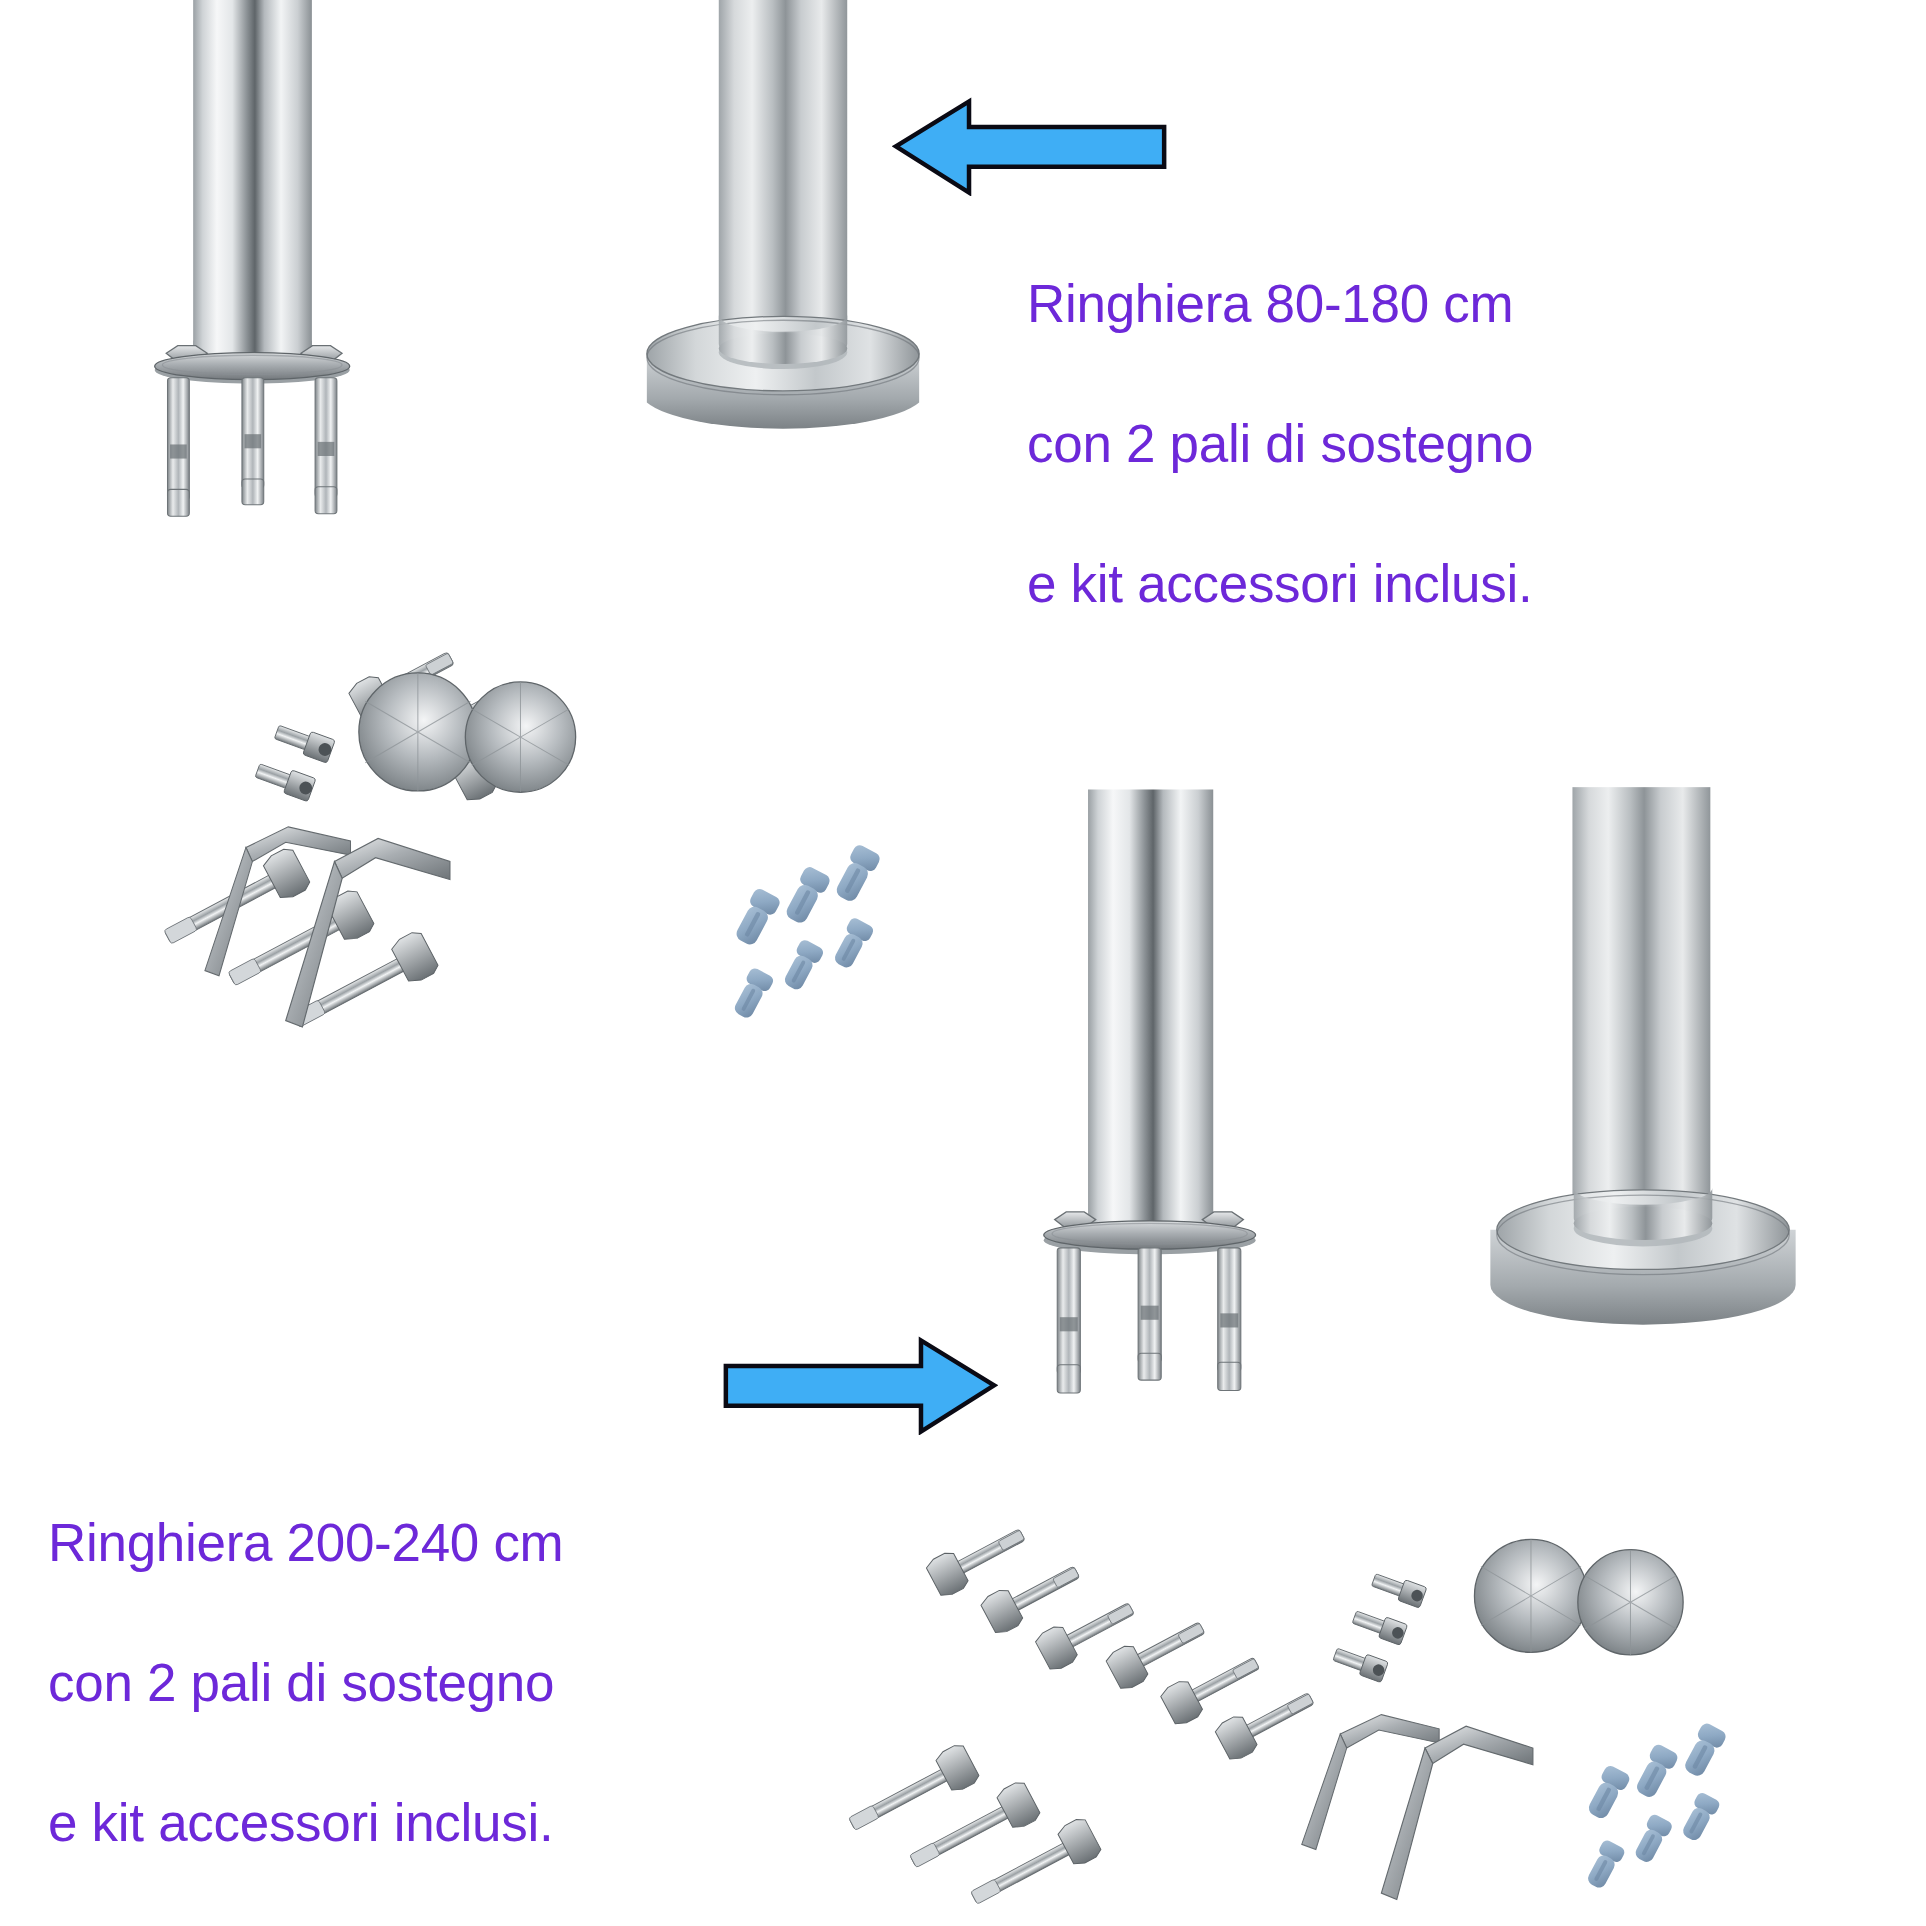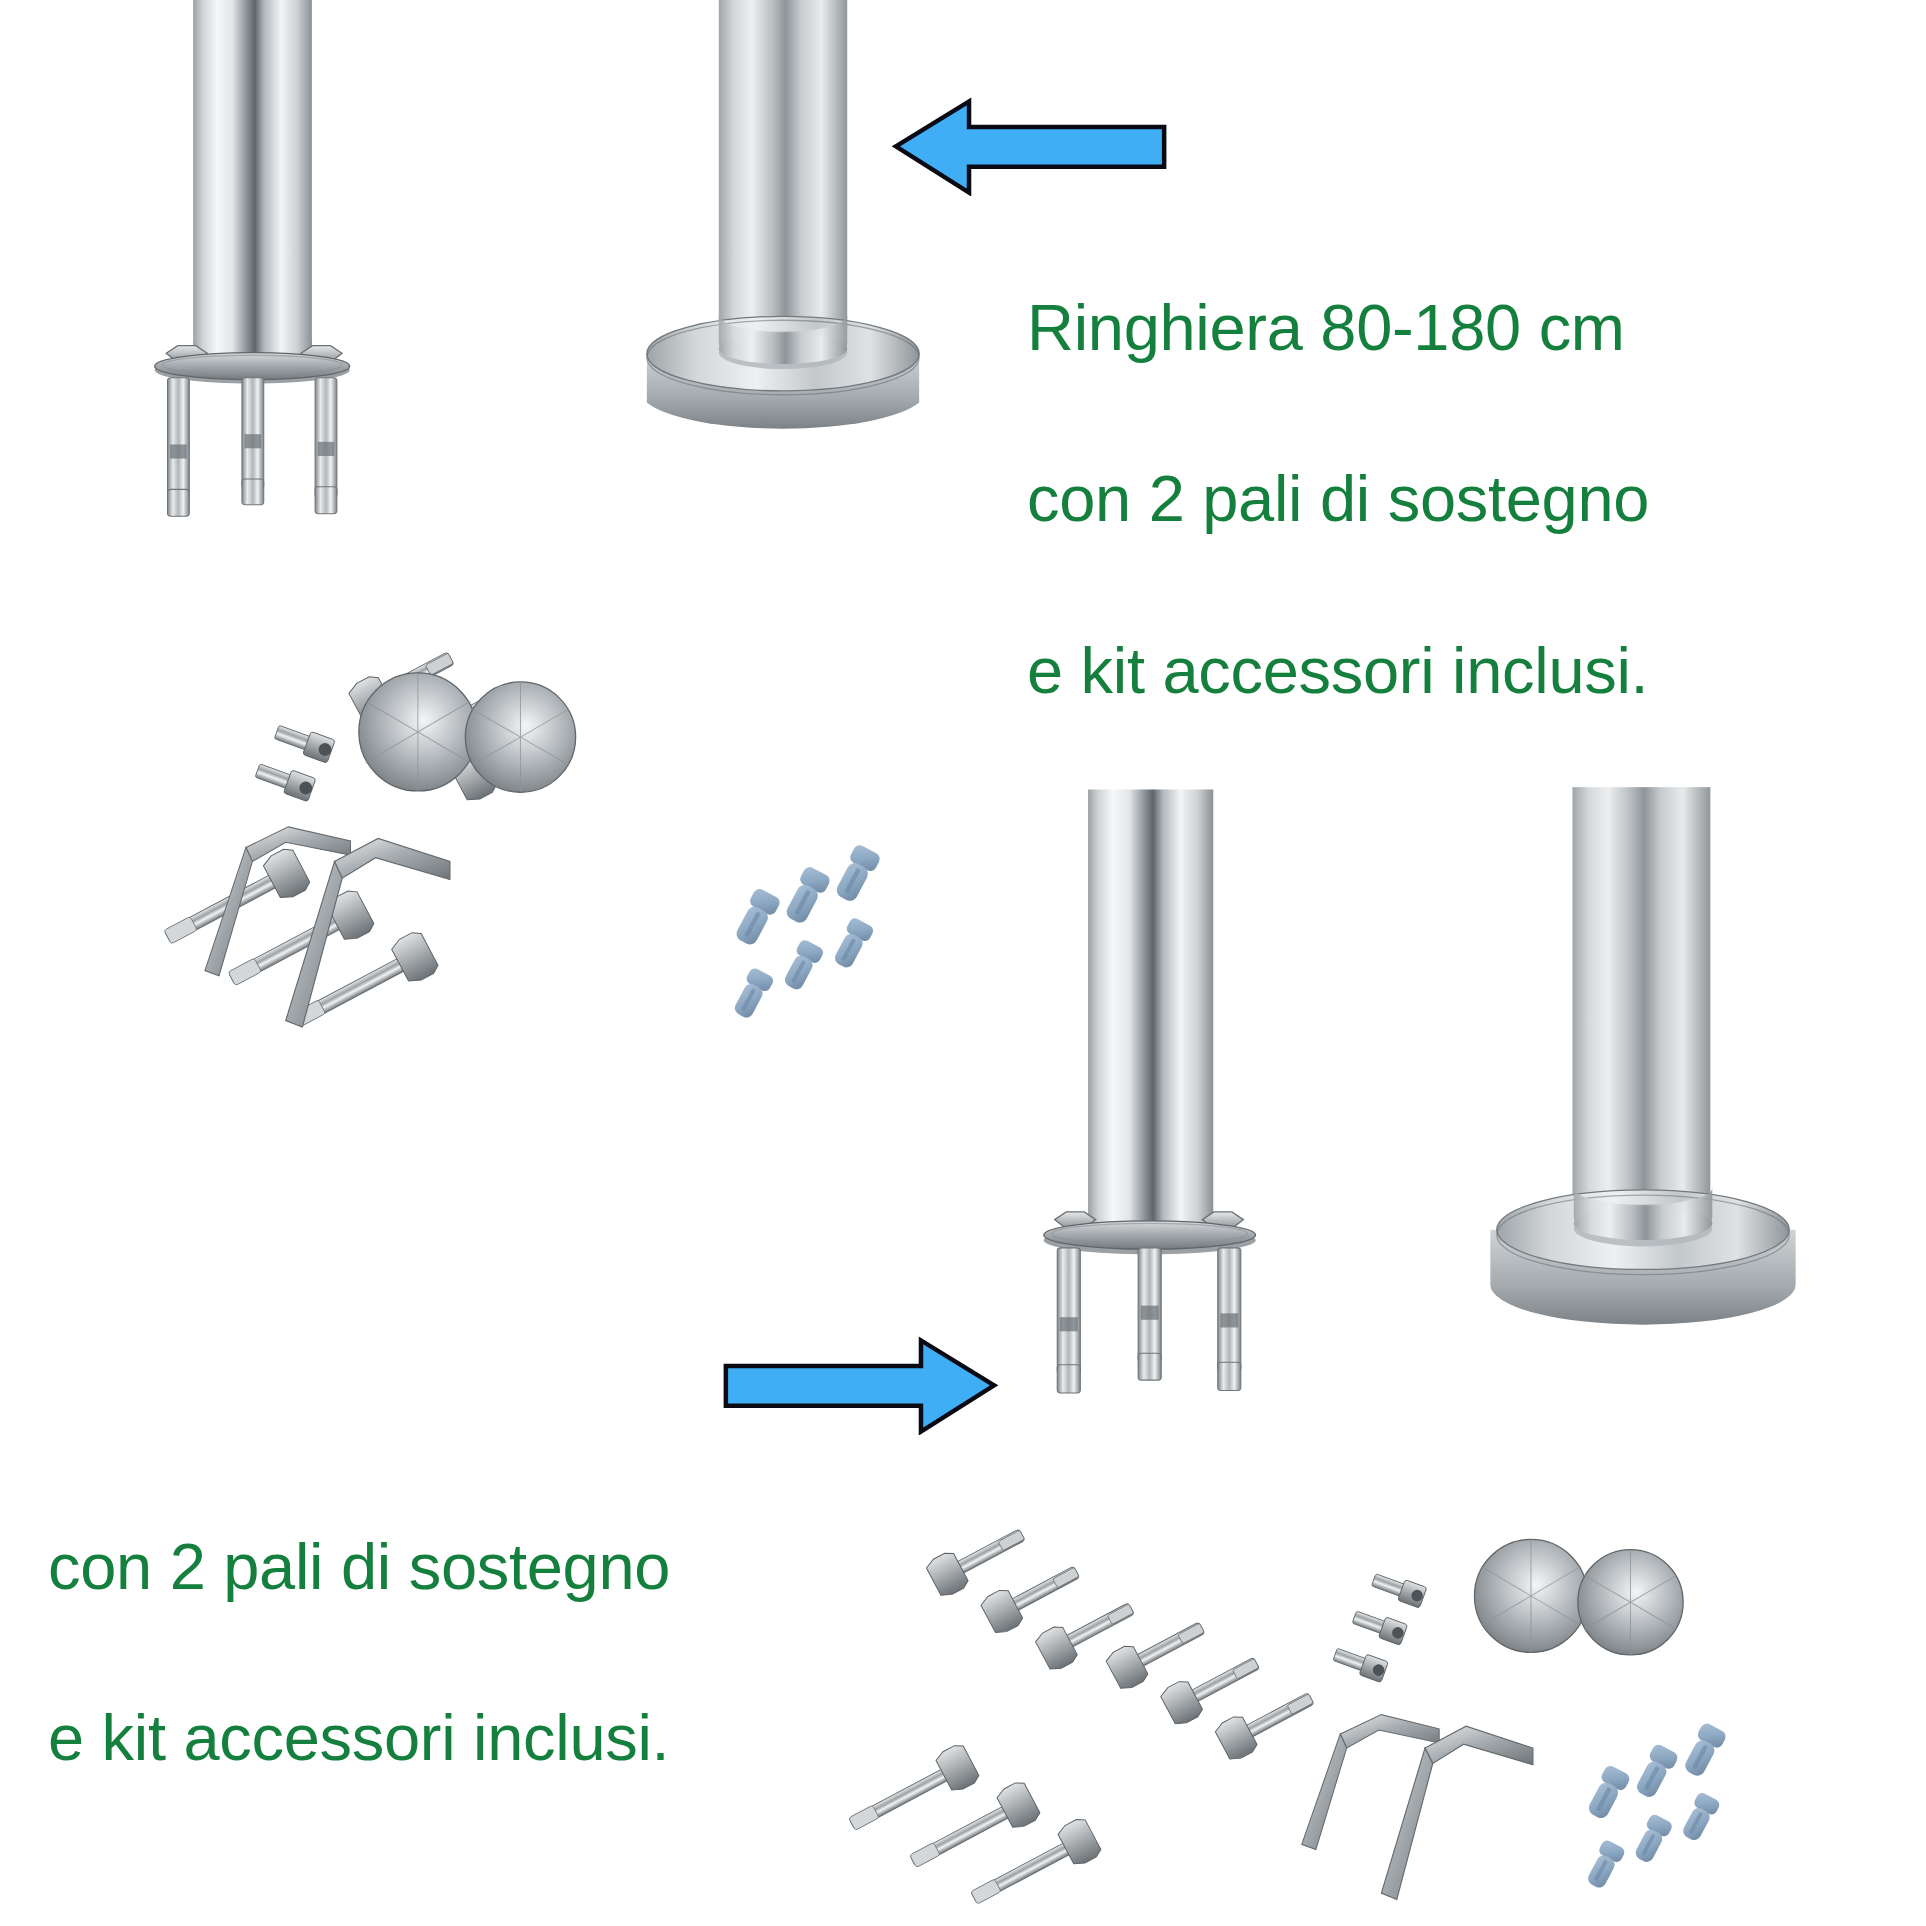--- a/index.html
+++ b/index.html
@@ -1,21 +1,21 @@
 <!DOCTYPE html>
 <html style="font-size:10.3px"><head>
 <meta charset="utf-8">
 <style>
   html,body{margin:0;padding:0;background:#ffffff;}
   body{width:1926px;height:1926px;position:relative;overflow:hidden;
        font-family:"Liberation Sans","DejaVu Sans",sans-serif;background:#ffffff;}
   .stage{position:absolute;left:0;top:0;width:1926px;height:1926px;background:#fff;}
 
   
-  .caption{position:absolute;color:#15803d;font-size:65px;line-height:1.32;
+  .caption{position:absolute;color:#6d28d9;font-size:53px;line-height:1.32;
            font-family:"Liberation Sans","DejaVu Sans",sans-serif;white-space:pre-line;
            letter-spacing:-0.3px;}
   #caption-top{left:1027px;top:199px;}
   #caption-bottom{left:48px;top:1438px;}
   .caption span{display:block;}
 
   
   .arrow{position:absolute;}
   .arrow svg{display:block;width:100%;height:100%;}
 
@@ -350,20 +350,21 @@
     </svg>
   </div>
 
   <div class="arrow" id="arrow-bottom" style="left:722px;top:1335px;width:276px;height:100px;">
     <svg viewBox="0 0 430 155" xmlns="http://www.w3.org/2000/svg">
       <polygon points="424,78 310,8 310,48 6,48 6,110 310,110 310,150" fill="#3FAEF5" stroke="#0a0a14" stroke-width="7" stroke-linejoin="miter"></polygon>
     </svg>
   </div>
 
   <div class="caption" id="caption-bottom">
+    <span>Ringhiera 200-240 cm</span>
     <span>con 2 pali di sostegno</span>
     <span>e kit accessori inclusi.</span>
   </div>
 
   <div class="kit" id="kit-bottom" style="left:860px;top:1522px;width:931px;height:411px;">
     <svg viewBox="0 0 1450 640" xmlns="http://www.w3.org/2000/svg">
 
       <g>
 
         <g transform="translate(120,90) rotate(-28)">

